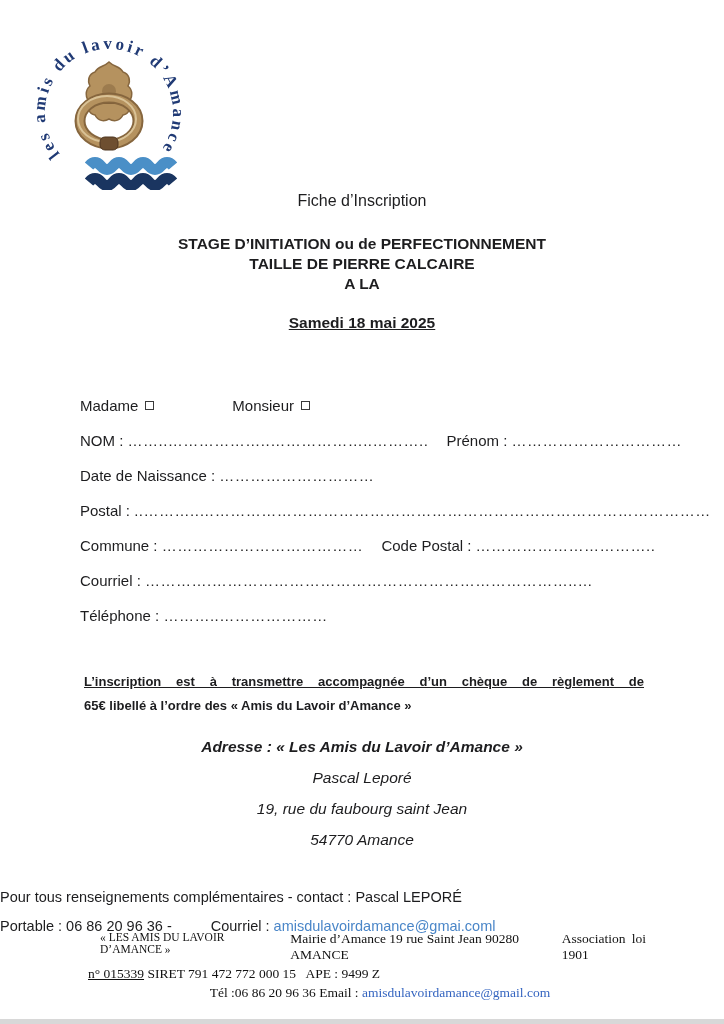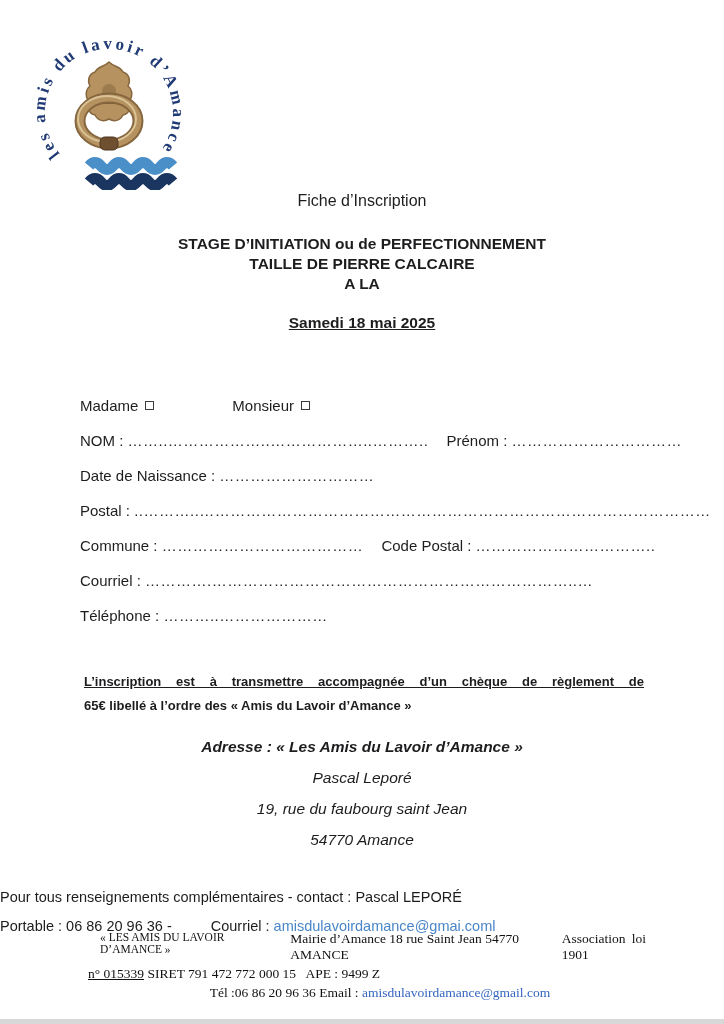--- a/index.html
+++ b/index.html
@@ -154,21 +154,21 @@
           <span>Courriel :</span>
           <a class="mail" href="#">amisdulavoirdamance@gmai.coml</a>
         </span>
       </div>
     </div>
   </div>
 
   <div class="footer">
     <div class="f1">
       <span class="assoc">« LES AMIS DU LAVOIR D’AMANCE »</span>
-      <span class="rest">Mairie d’Amance 18 rue Saint Jean 54770 AMANCE</span>
+      <span class="rest">Mairie d’Amance 19 rue Saint Jean 90280 AMANCE</span>
       <span class="loi">Association loi 1901</span>
     </div>
     <div class="f2"><span class="num">n° 015339</span><span> SIRET 791 472 772 000 15   APE : 9499 Z</span></div>
     <div class="f3">
       <span>Tél :06 86 20 96 36 Email : </span><a class="mail-footer" href="#">amisdulavoirdamance@gmail.com</a>
     </div>
   </div>
 
 </div>
 

